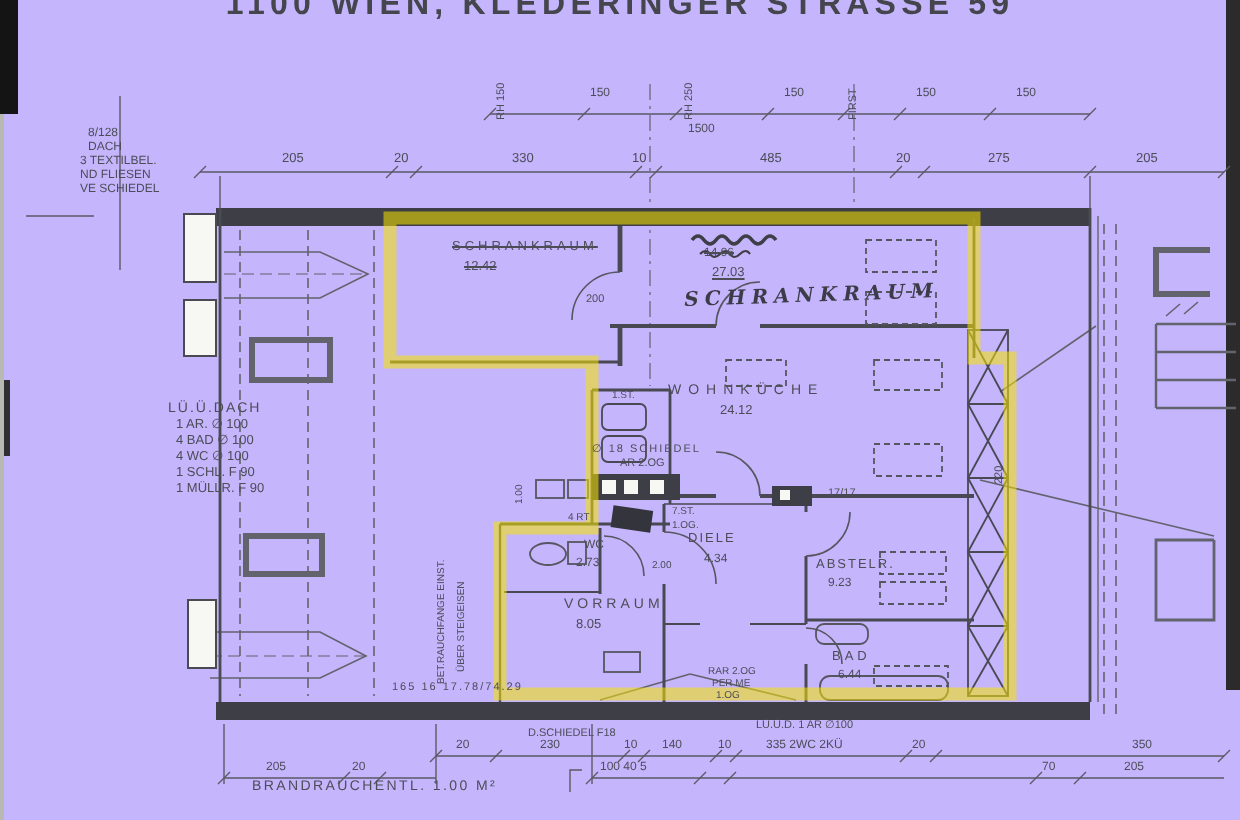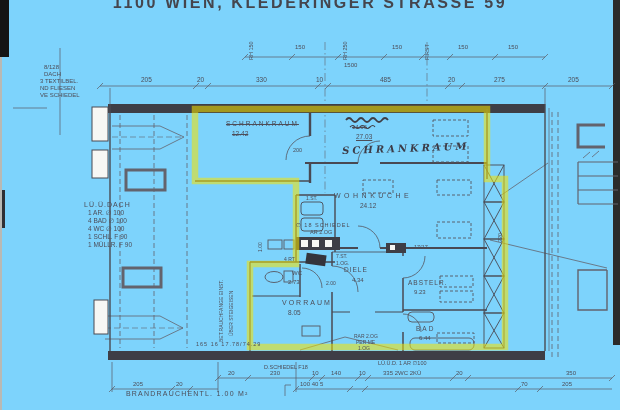--- a/index.html
+++ b/index.html
@@ -1,16 +1,16 @@
 <!DOCTYPE html>
 <html><head>
 <meta charset="utf-8">
 <style>
   html,body{margin:0;padding:0;background:#ddd;}
-  .page{position:relative;width:620px;height:410px;background:#7dd3fc;overflow:hidden;
+  .page{position:relative;width:620px;height:410px;background:#c4b5fd;overflow:hidden;
         font-family:"Liberation Sans",sans-serif;}
   .plan-svg{position:absolute;left:0;top:0;}
   .title{position:absolute;top:-6px;left:0;width:100%;text-align:center;
          font-size:16px;font-weight:700;letter-spacing:2.6px;color:#45454d;white-space:nowrap;}
   .overlay{position:absolute;left:0;top:0;width:620px;height:410px;}
   .lbl{position:absolute;color:#4d4d58;line-height:1.05;white-space:nowrap;transform-origin:0 0;}
   .strike{text-decoration:line-through;}
   .under{text-decoration:underline;}
   .hand{font-family:"DejaVu Serif",serif;font-style:italic;font-weight:600;color:#3c3c48;}
 </style>

